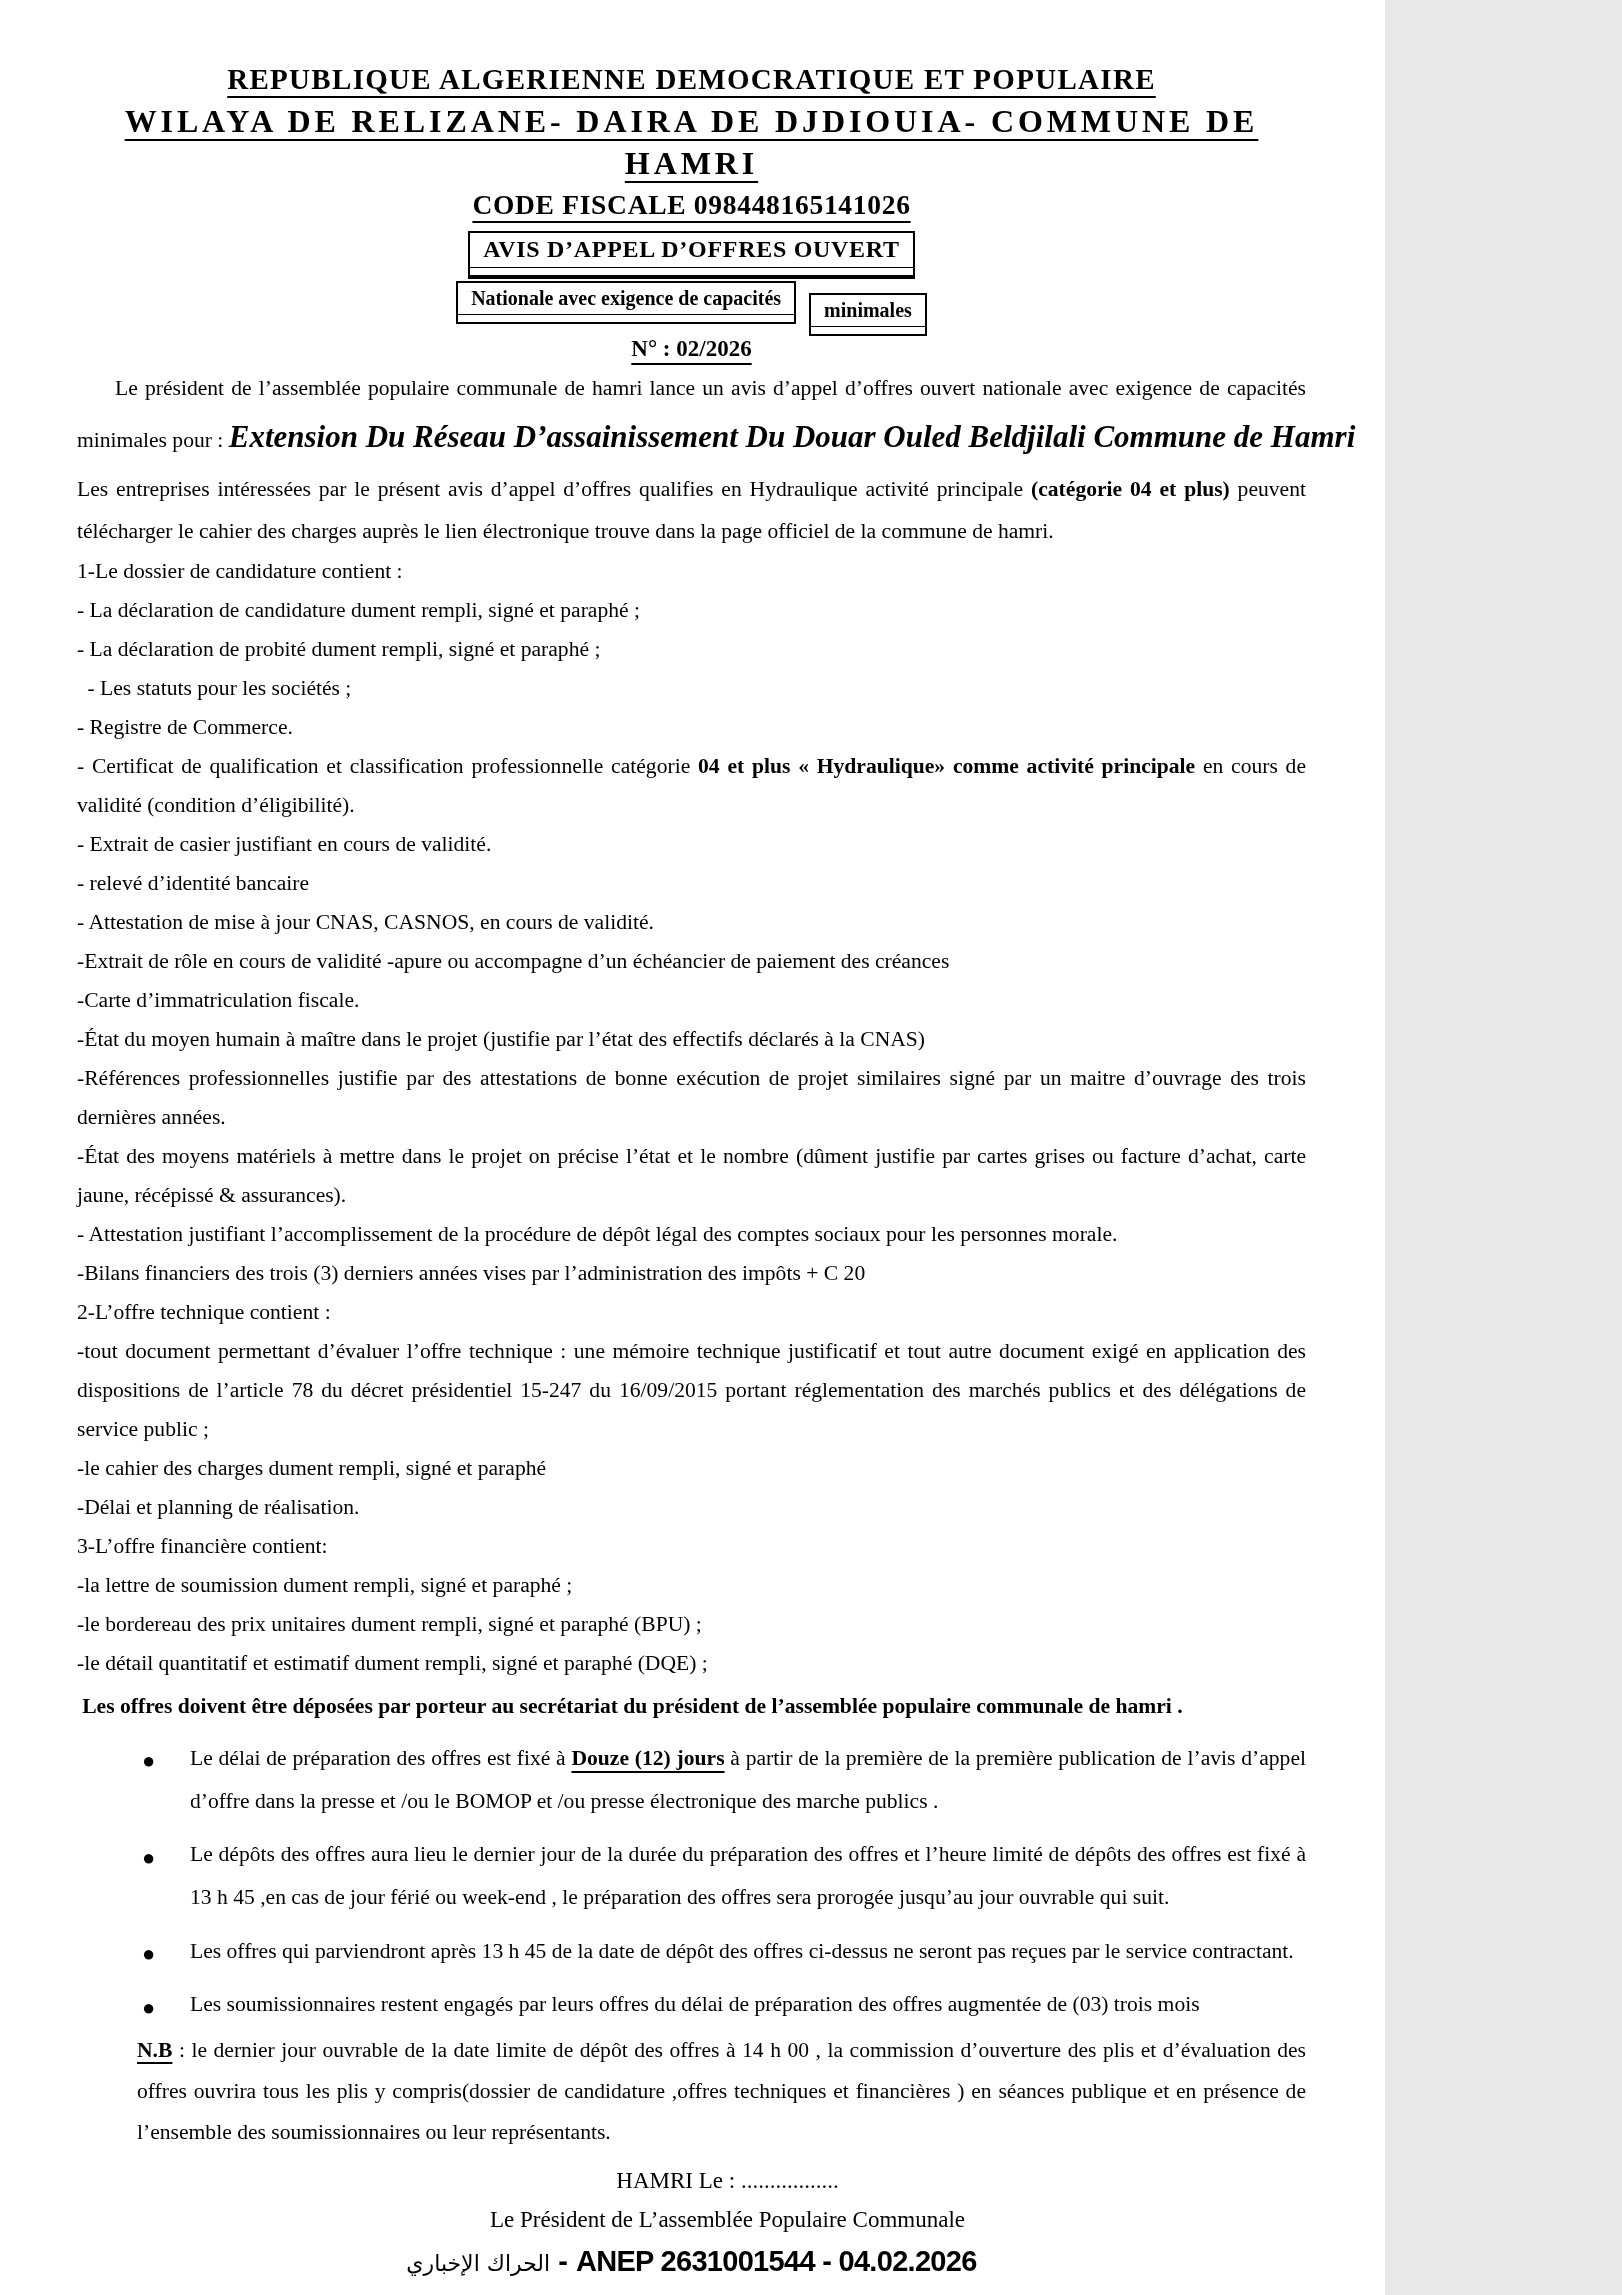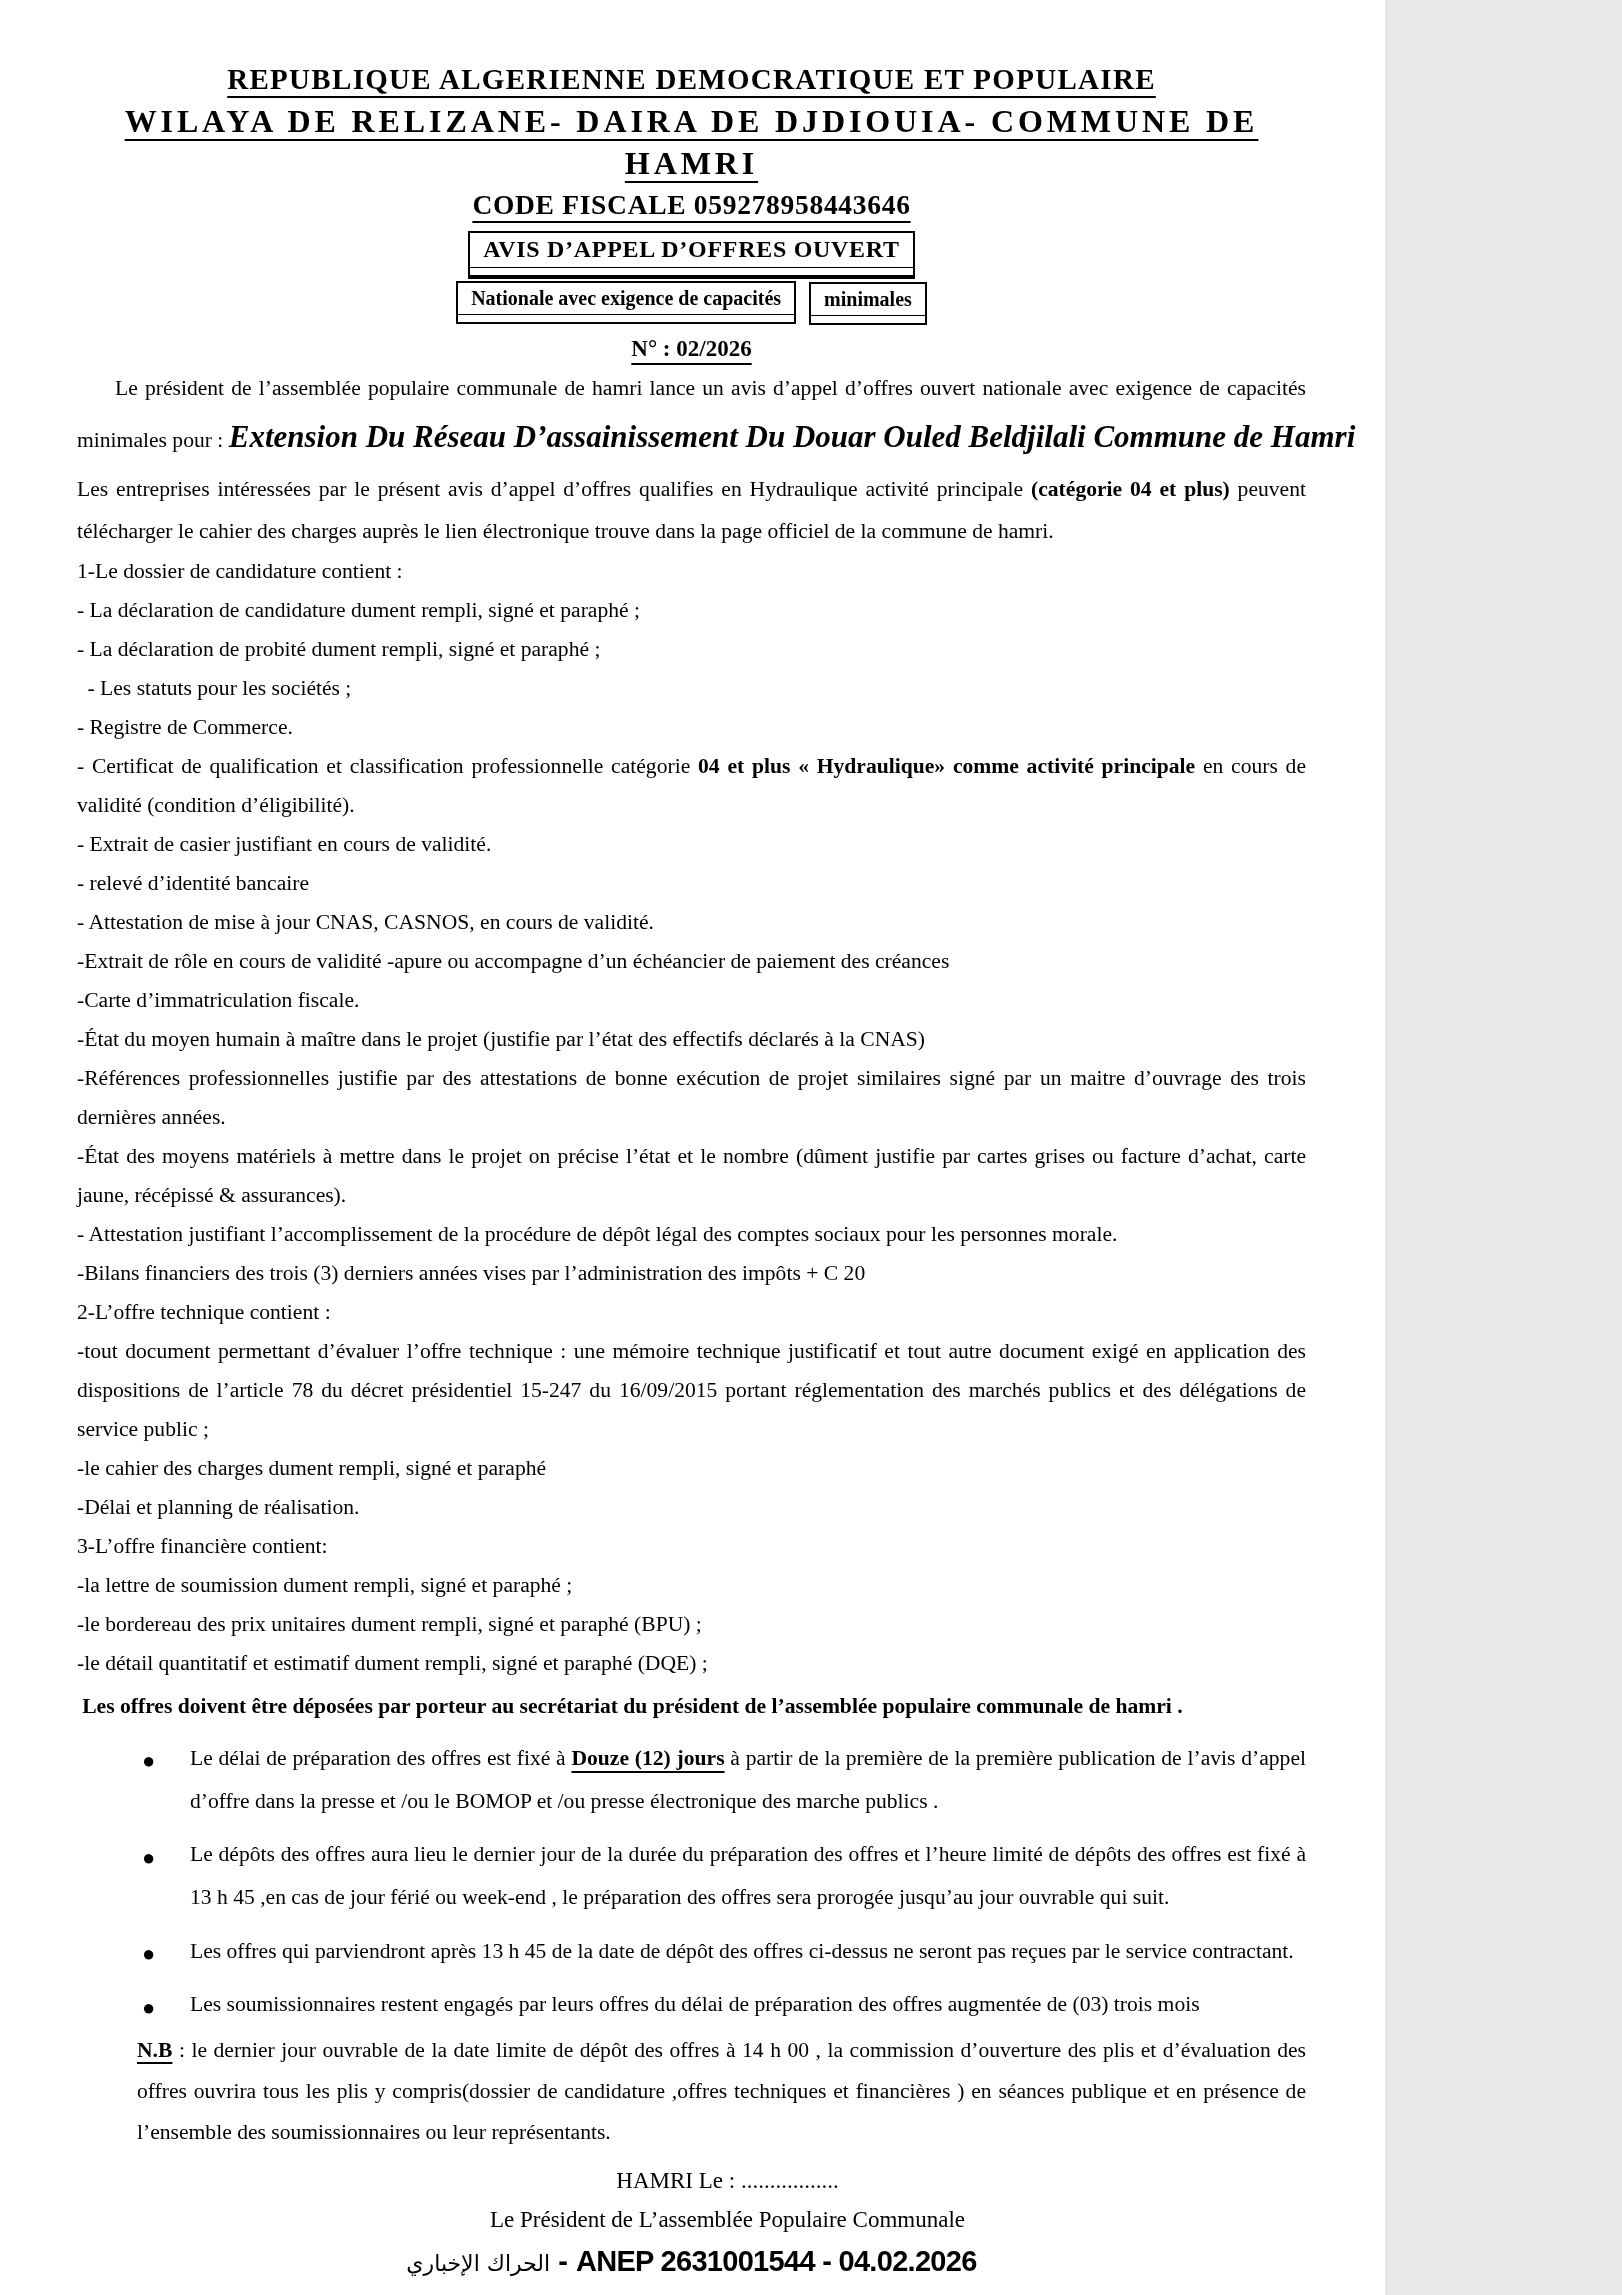--- a/index.html
+++ b/index.html
@@ -19,21 +19,21 @@
   .hl3{font-size:27.5px;line-height:42px;font-weight:bold;letter-spacing:0.7px;}
   .u{text-decoration:underline;text-decoration-thickness:2px;text-underline-offset:7.2px;}
   .boxrow1{display:flex;justify-content:center;margin-top:5.2px;}
   .boxrow2{display:flex;justify-content:center;align-items:flex-start;gap:13px;margin-top:2px;}
   .hbox{border:2px solid #000;background:#fff;}
   .hbox .txt{padding:2px 13px 0;font-weight:bold;white-space:nowrap;text-align:center;}
   .hbox .rule{border-top:1.3px solid #000;margin-top:2.6px;height:7.2px;}
   .avisbox{border-bottom-width:4.6px;}
   .avisbox .txt{font-size:24px;line-height:29px;letter-spacing:0.7px;}
   .natbox .txt,.minbox .txt{font-size:20px;line-height:26px;}
-  .minbox{position:relative;top:1px;}
+  .minbox{position:relative;top:12px;}
   .numline{margin-top:6.5px;font-size:23px;line-height:37px;font-weight:bold;}
   
   .body{font-size:21.6px;line-height:39px;}
   .para{text-align:justify;margin:0;}
   .jl{text-align:justify;text-align-last:justify;}
   .indented{text-indent:38px;}
   .intro-line{line-height:42px;}
   .titleline{line-height:56px;white-space:nowrap;}
   .ptitle{font-size:31px;font-weight:bold;font-style:italic;}
   .b{font-weight:bold;}
@@ -58,21 +58,21 @@
   .anep-ar{font-family:"DejaVu Sans",sans-serif;font-size:22px;}
 </style>
 </head>
 <body>
 
 <div class="page">
 
   <div class="hdr">
     <div class="hl1"><span class="u">REPUBLIQUE ALGERIENNE DEMOCRATIQUE ET POPULAIRE</span></div>
     <div class="hl2"><span class="u">WILAYA DE RELIZANE- DAIRA DE DJDIOUIA- COMMUNE DE HAMRI</span></div>
-    <div class="hl3"><span class="u">CODE FISCALE  059278958443646</span></div>
+    <div class="hl3"><span class="u">CODE FISCALE  098448165141026</span></div>
 
     <div class="boxrow1">
       <div class="hbox avisbox">
         <div class="txt">AVIS  D’APPEL D’OFFRES OUVERT</div>
         <div class="rule"></div>
       </div>
     </div>
 
     <div class="boxrow2">
       <div class="hbox natbox">

